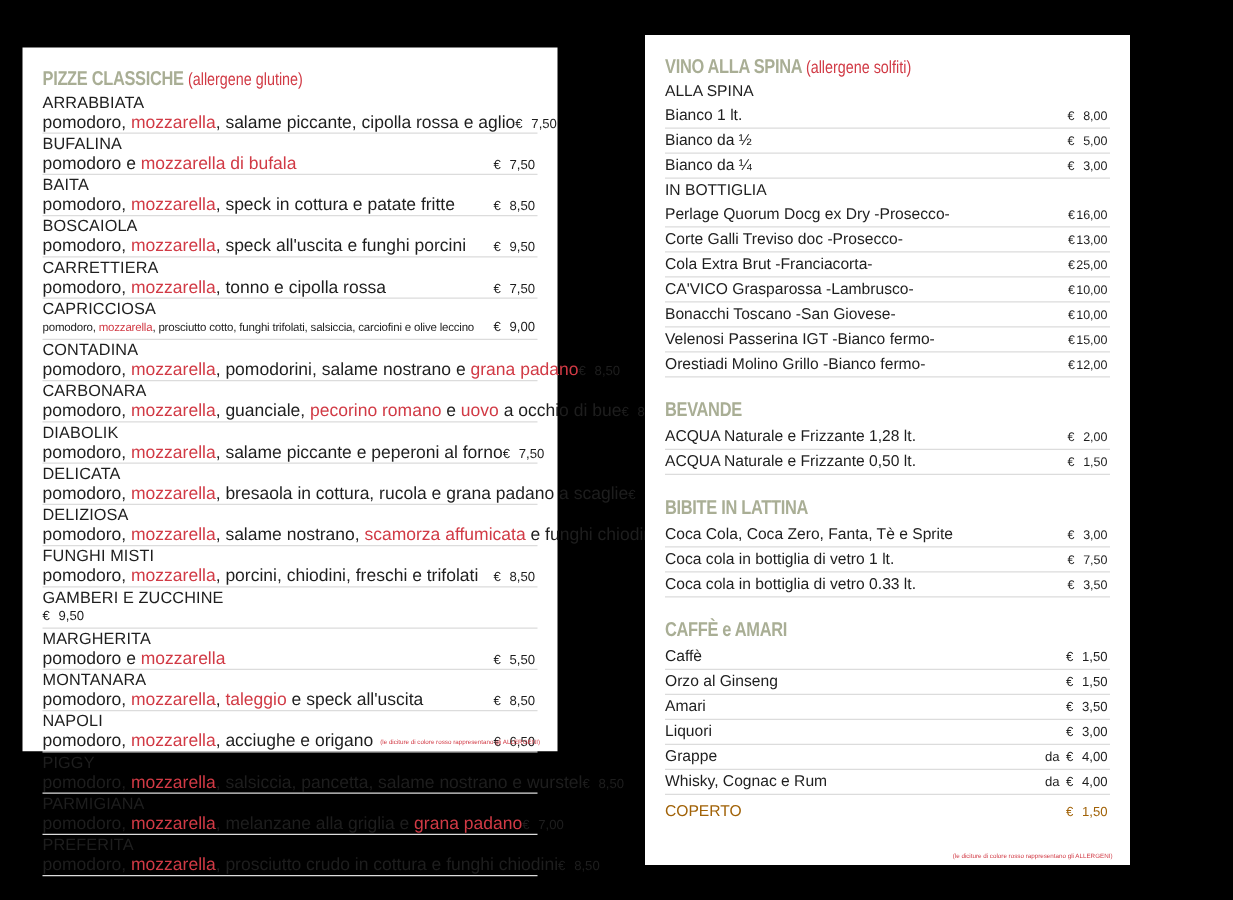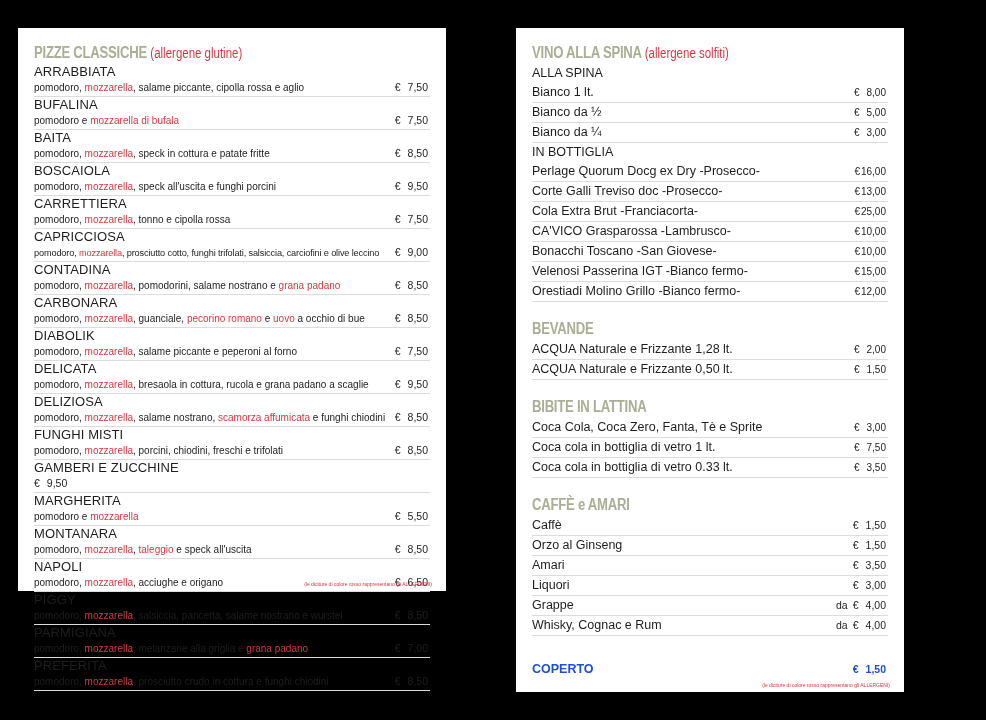--- a/index.html
+++ b/index.html
@@ -3,56 +3,56 @@
 <meta charset="utf-8">
 <style>
   html, body { margin: 0; padding: 0; }
   body {
     width: 986px; height: 720px; background: #000; position: relative; overflow: hidden;
     font-family: "Liberation Sans", "DejaVu Sans", sans-serif; color: #1e1e1e;
   }
   .panel {
     position: absolute; top: 28px; background: #fff; box-sizing: border-box;
   }
-  #left-panel { left: 18px; width: 428px; height: 563px; padding: 14px 16px 16px 16px; }
+  #left-panel { left: 18px; width: 428px; height: 563px; padding: 14px 16px 16px 16px; margin-top: 10px; }
   #right-panel { left: 516px; width: 388px; height: 664px; padding: 14px 16px 0 16px; }
 
   .section-title {
     font-family: "Liberation Sans", sans-serif; font-weight: bold;
     color: #a9ae95; font-size: 16px; letter-spacing: -0.3px;
     transform: scaleX(0.82); transform-origin: left center; white-space: nowrap;
     height: 22px; line-height: 22px;
   }
   .section-title .allergen {
     color: #d13a45; font-weight: normal; font-size: 14px; letter-spacing: 0;
   }
 
   
   .pizza { border-bottom: 1px solid #dcdcdc; padding: 0 0 1px 0; margin-left: 0; }
   .pizza-name { font-size: 13px; height: 16px; line-height: 16px; letter-spacing: 0.1px; }
   .pizza-line { display: flex; justify-content: space-between; align-items: baseline; height: 15px; line-height: 15px; }
-  .pizza-desc { font-size: 10px; white-space: nowrap; }
+  .pizza-desc { font-size: 14px; white-space: nowrap; }
   .pizza-desc.tight { font-size: 9.2px; letter-spacing: -0.15px; }
   .red { color: #d13a45; }
   .price { font-size: 10.5px; white-space: nowrap; padding-right: 2px; }
   .price .eur { margin-right: 7px; }
 
   
   .subhead { font-size: 12.5px; height: 19px; line-height: 19px; }
   .row {
     display: flex; justify-content: space-between; align-items: baseline;
     border-bottom: 1px solid #dcdcdc; height: 19px; line-height: 19px; font-size: 12.5px;
   }
   .row .price { font-size: 10px; }
   .row.wine .price { font-size: 10px; }
   .row.wine .price .eur { margin-right: 1px; }
   .row.big { font-size: 12.5px; }
   .row.big .price { font-size: 10.5px; }
   .gap { height: 16px; }
-  .coperto { display: flex; justify-content: space-between; align-items: baseline; color: #1d4ed8; font-size: 12.5px; height: 22px; line-height: 22px; margin-top: 22px; font-weight: bold; }
+  .coperto { display: flex; justify-content: space-between; align-items: baseline; color: #a16207; font-size: 12.5px; height: 22px; line-height: 22px; margin-top: 2px; }
   .coperto .price { font-size: 10.5px; }
   .note { position: absolute; right: 14px; bottom: 4px; font-size: 5px; color: #d13a45; white-space: nowrap; }
 </style>
 </head>
 <body>
 
 <div class="panel" id="left-panel">
   <div class="section-title">
     <span>PIZZE CLASSICHE</span>
     <span class="allergen">(allergene glutine)</span>

